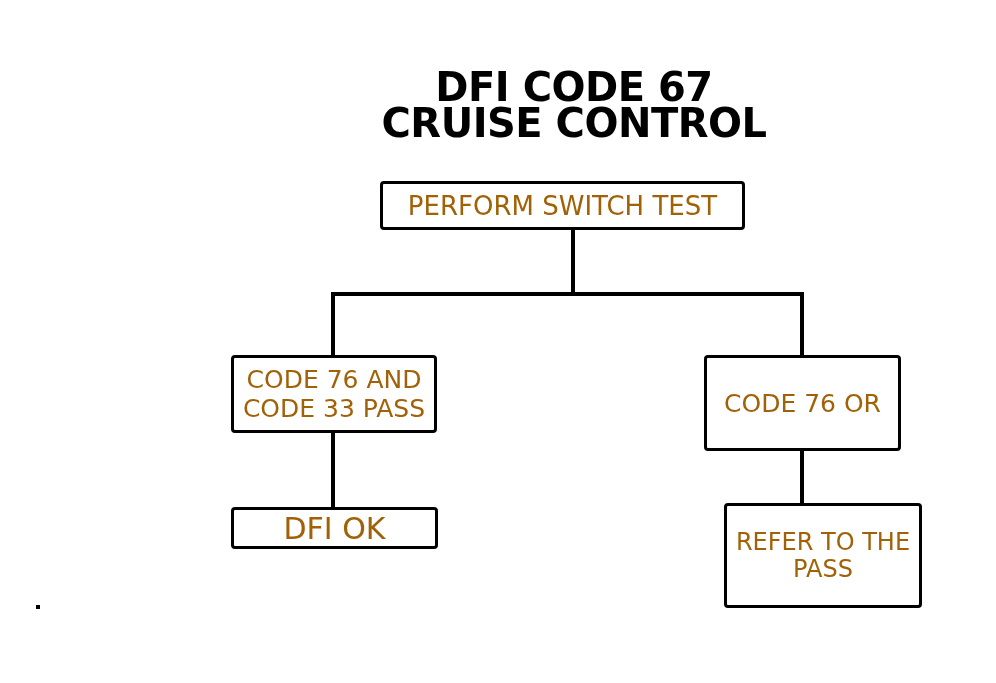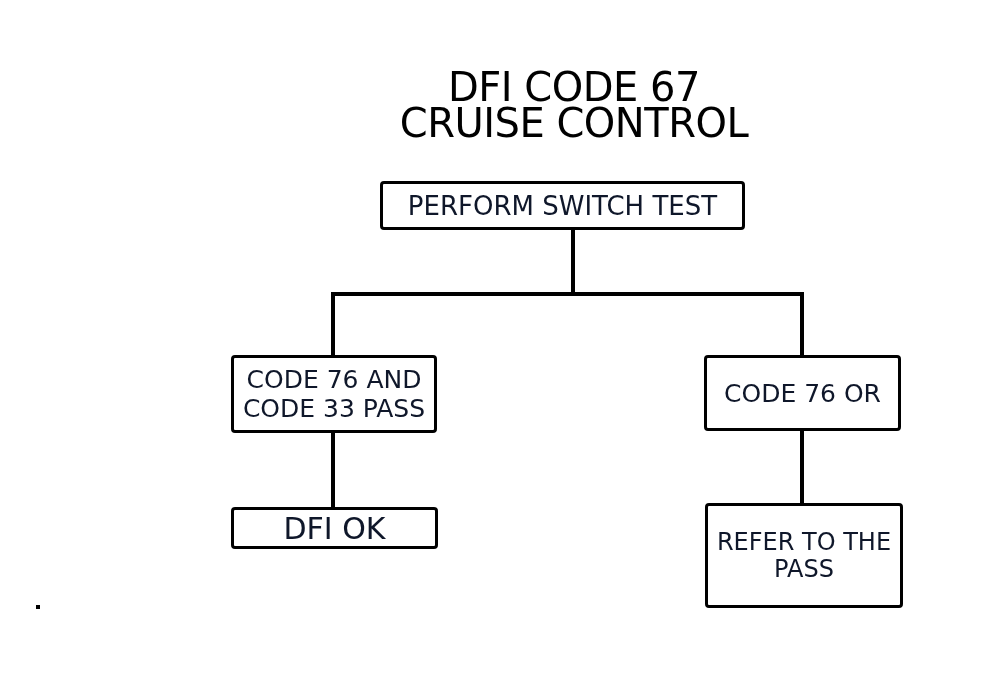--- a/index.html
+++ b/index.html
@@ -15,59 +15,59 @@
     overflow: hidden;
     font-family: "DejaVu Sans", "Liberation Sans", sans-serif;
     color: #000000;
   }
   .title {
     position: absolute;
     left: 574px;
     top: 69px;
     transform: translateX(-50%);
     text-align: center;
-    font-weight: normal;
+    font-weight: bold;
     font-size: 40px;
     line-height: 36px;
     letter-spacing: -0.5px;
     white-space: nowrap;
     color: #000000;
   }
   .node {
     position: absolute;
     box-sizing: border-box;
     border: 3px solid #000000;
     border-radius: 4px;
     background: #ffffff;
     display: flex;
     flex-direction: column;
     align-items: center;
     justify-content: center;
     text-align: center;
-    color: #0f172a;
+    color: #a16207;
   }
   .node .line { white-space: nowrap; }
   #node-perform {
     left: 380px; top: 181px; width: 365px; height: 49px;
     font-size: 26px;
   }
   #node-pass {
     left: 231px; top: 355px; width: 206px; height: 78px;
     font-size: 25px; line-height: 29px;
   }
   #node-set {
-    left: 704px; top: 355px; width: 197px; height: 76px;
+    left: 704px; top: 355px; width: 197px; height: 96px;
     font-size: 25px; line-height: 29px;
   }
   #node-dfiok {
     left: 231px; top: 507px; width: 207px; height: 42px;
     font-size: 30px;
   }
   #node-refer {
-    left: 705px; top: 503px; width: 198px; height: 105px;
+    left: 724px; top: 503px; width: 198px; height: 105px;
     font-size: 24px; line-height: 27px;
   }
   .edge {
     position: absolute;
     background: #000000;
   }
   #edge-stem        { left: 571px; top: 228px; width: 4px;   height: 67px; }
   #edge-hbar        { left: 331px; top: 292px; width: 473px; height: 4px;  }
   #edge-left-drop   { left: 331px; top: 292px; width: 4px;   height: 64px; }
   #edge-right-drop  { left: 800px; top: 292px; width: 4px;   height: 64px; }

